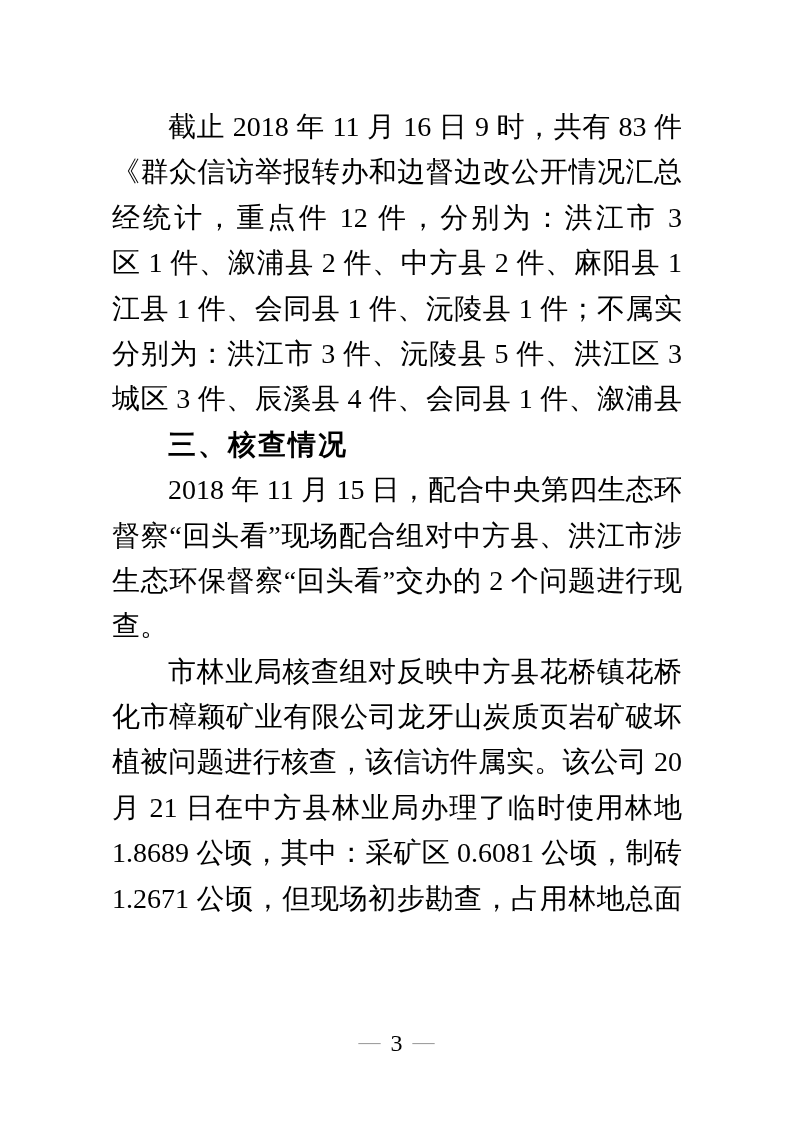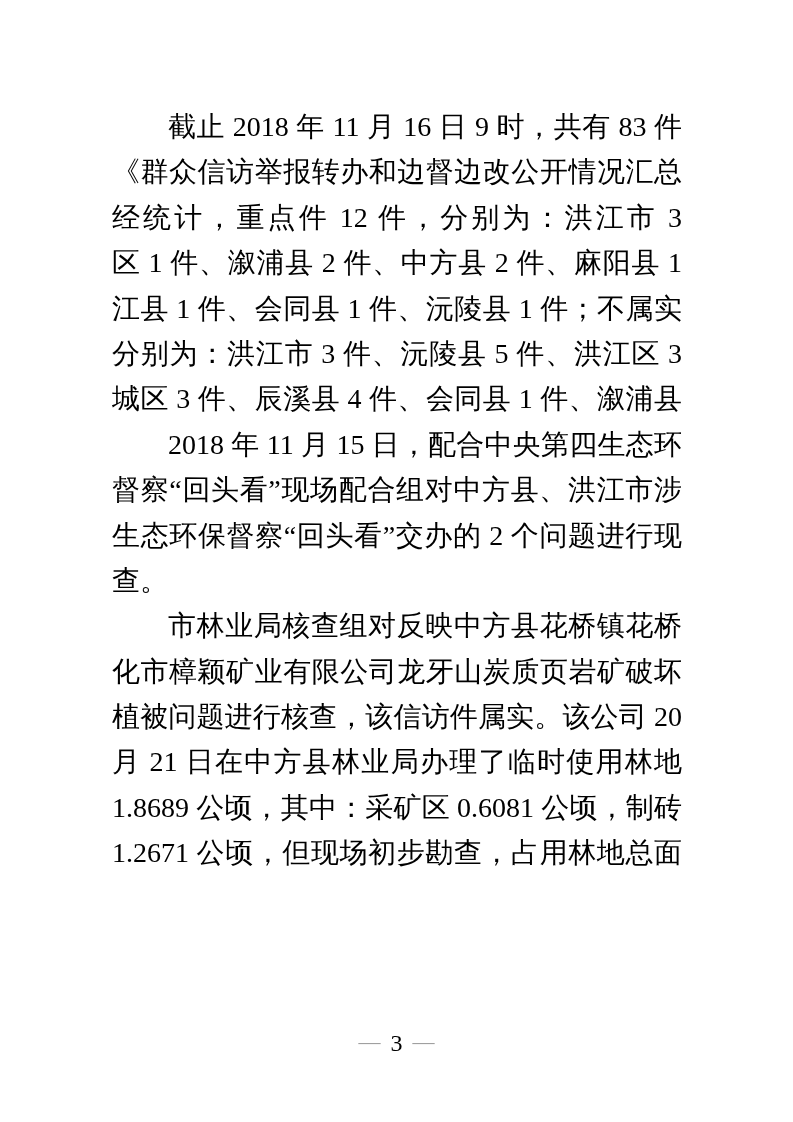--- a/index.html
+++ b/index.html
@@ -72,20 +72,21 @@
 
 <div class="page">
   <div class="content">
     <div class="line indent">截止 2018 年 11 月 16 日 9 时，共有 83 件已报送</div>
     <div class="line">《群众信访举报转办和边督边改公开情况汇总表》。</div>
     <div class="line">经统计，重点件 12 件，分别为：洪江市 3 件、洪江</div>
     <div class="line">区 1 件、溆浦县 2 件、中方县 2 件、麻阳县 1 件、芷</div>
     <div class="line">江县 1 件、会同县 1 件、沅陵县 1 件；不属实 25 件，</div>
     <div class="line">分别为：洪江市 3 件、沅陵县 5 件、洪江区 3 件、鹤</div>
     <div class="line">城区 3 件、辰溪县 4 件、会同县 1 件、溆浦县 2 件、</div>
+    <div class="line heading indent">三、核查情况</div>
     <div class="line indent">2018 年 11 月 15 日，配合中央第四生态环境保护</div>
     <div class="line">督察“回头看”现场配合组对中方县、洪江市涉中央</div>
     <div class="line">生态环保督察“回头看”交办的 2 个问题进行现场核</div>
     <div class="line no-stretch">查。</div>
     <div class="line indent">市林业局核查组对反映中方县花桥镇花桥村怀</div>
     <div class="line">化市樟颖矿业有限公司龙牙山炭质页岩矿破坏森林</div>
     <div class="line">植被问题进行核查，该信访件属实。该公司 2018 年 6</div>
     <div class="line">月 21 日在中方县林业局办理了临时使用林地手续</div>
     <div class="line">1.8689 公顷，其中：采矿区 0.6081 公顷，制砖区</div>
     <div class="line">1.2671 公顷，但现场初步勘查，占用林地总面积达</div>

